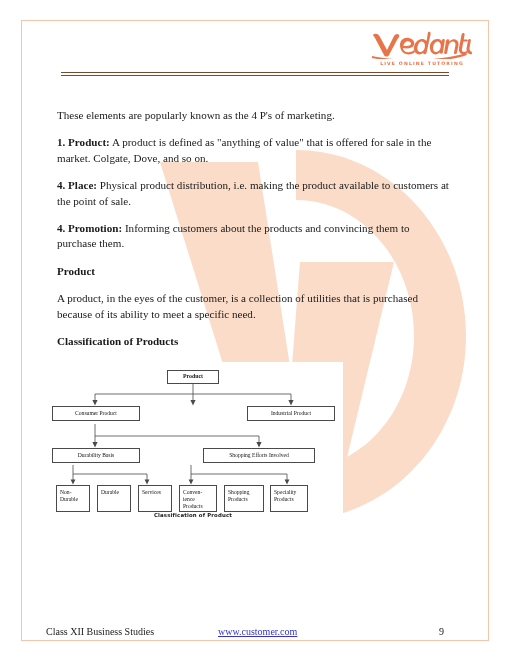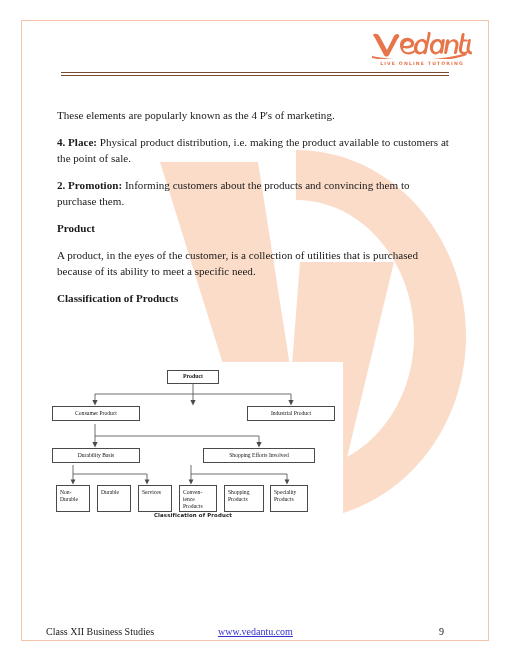--- a/index.html
+++ b/index.html
@@ -237,25 +237,26 @@
 
   <div id="header-rule">
     <div class="r1"></div>
     <div class="r2"></div>
   </div>
 
   <div id="content">
 
     <p class="para">These elements are popularly known as the 4 P's of marketing.</p>
 
+    <p class="para"><b>1. Product:</b><span> A product is defined as "anything of value" that is offered for sale in the market. Colgate, Dove, and so on.</span></p>
 
 
     <p class="para"><b>4. Place:</b><span> Physical product distribution, i.e. making the product available to customers at the point of sale.</span></p>
 
-    <p class="para"><b>2. Promotion:</b><span> Informing customers about the products and convincing them to purchase them.</span></p>
+    <p class="para"><b>4. Promotion:</b><span> Informing customers about the products and convincing them to purchase them.</span></p>
 
     <h3 class="subhead">Product</h3>
 
     <p class="para">A product, in the eyes of the customer, is a collection of utilities that is purchased because of its ability to meet a specific need.</p>
 
     <h3 class="subhead">Classification of Products</h3>
   </div>
 
   <div id="chart-wrap">
     <div id="chart">
@@ -326,17 +327,17 @@
       <div class="node leaf" style="left:227px; top:123px; width:38px; height:27px;">
           <span>Speciality<br>Products</span>
         </div>
 
       <div id="chart-caption">Classification of Product</div>
     </div>
   </div>
 
   <div id="footer">
     <span class="f-left">Class XII Business Studies</span>
-    <span class="f-mid"><a href="#">www.vedantu.com</a></span>
+    <span class="f-mid"><a href="#">www.customer.com</a></span>
     <span class="f-right">9</span>
   </div>
 
 </div>
 
 </body></html>

